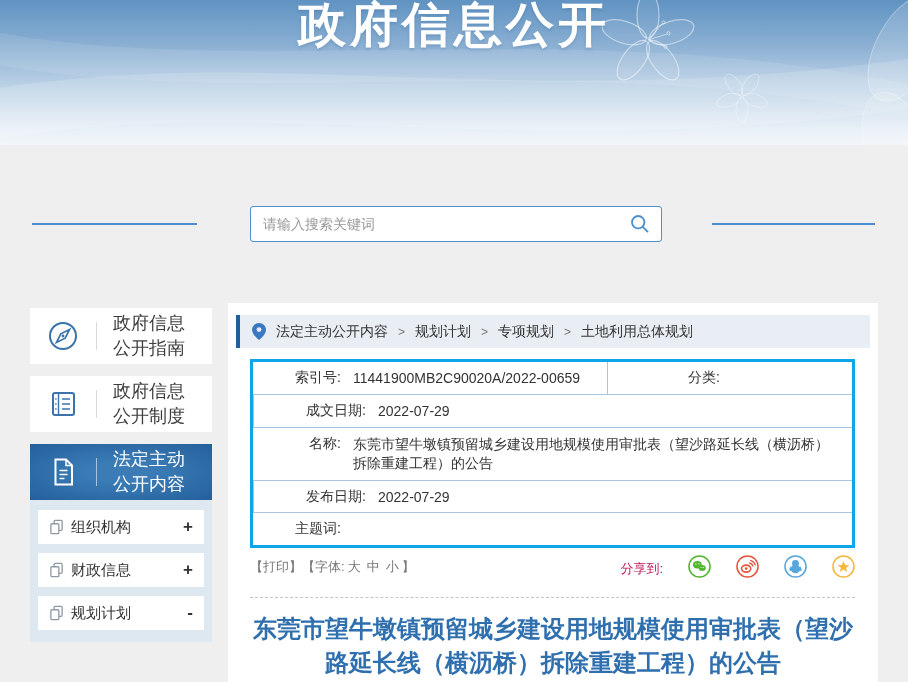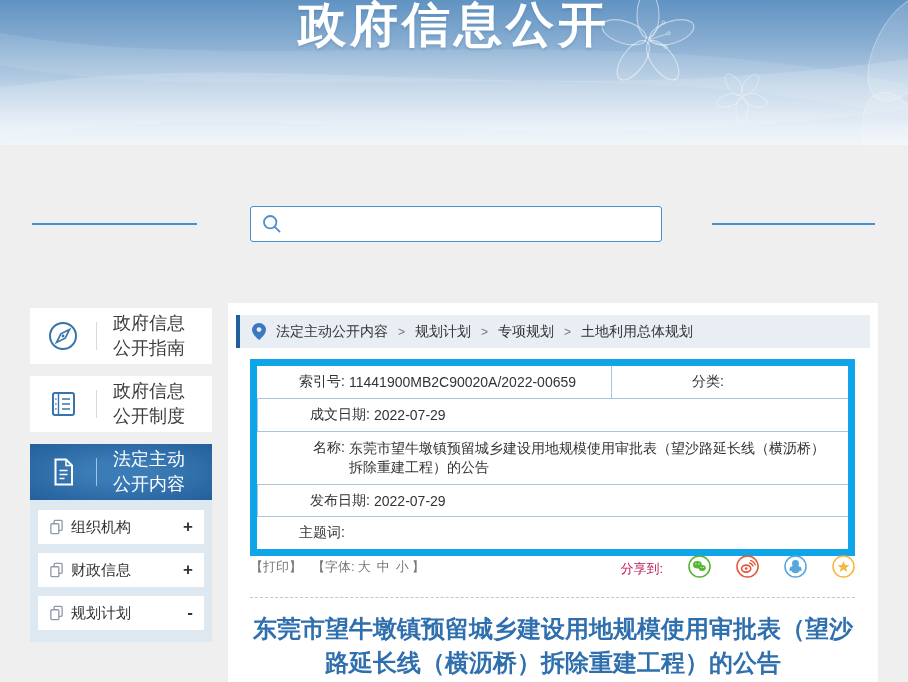--- a/index.html
+++ b/index.html
@@ -49,30 +49,30 @@
   .content { position:absolute; left:228px; top:303px; width:650px; height:379px; background:#fff;padding-left:24px; }
 
   .breadcrumb { position:absolute; left:8px; top:12px; width:634px; height:33px;
     background:#e9eef4; border-left:4px solid #1e5f9c; display:flex; align-items:center;
     padding-left:12px; font-size:14px; color:#333; }
   .breadcrumb svg { margin-right:10px; }
   .crumb { cursor:pointer; }
   .crumb-sep { margin:0 10px; color:#777; font-size:12px; }
 
   .info-table { position:absolute; left:22px; top:56px; width:605px;
-    border:7px solid #0ea5e9; font-size:14px; color:#333; }
+    border:3px solid #0ea5e9; font-size:14px; color:#333; }
   .t-row { display:flex; border-top:1px solid #a9c4de; }
   .t-row:first-child { border-top:none; }
   .cell { display:flex; align-items:center; }
   .cell-l { width:354px; }
   .cell-r { flex:1; border-left:1px solid #a9c4de; }
   .cell-full { width:100%; }
   .lab  { width:88px; text-align:right; flex-shrink:0; }
   .labr { width:112px; text-align:right; flex-shrink:0; }
-  .val  { margin-left:4px; }
+  .val  { margin-left:12px; }
   .r-sm { min-height:32px; }
   .r-md { min-height:33px; }
   .r-name { min-height:52px; align-items:flex-start; padding:7px 0; }
   .r-name .val { line-height:19px; max-width:488px; }
 
   .meta { position:absolute; left:22px; top:252px; width:605px; height:23px;
     display:flex; align-items:center; font-size:13px; color:#777; }
   .meta .sz { margin:0 3px; cursor:pointer; }
   .share { margin-left:auto; display:flex; align-items:flex-end; color:#be185d;gap:18px; }
   .share svg { margin-left:7px; cursor:pointer; display:block; }
@@ -119,20 +119,21 @@
       <g transform="translate(898,152) rotate(-18)" fill="rgba(255,255,255,0.12)" stroke="rgba(255,255,255,0.28)">
         <ellipse rx="32" ry="62"></ellipse>
       </g>
     </svg>
     <div class="banner-title">政府信息公开</div>
   </div>
 
   <div class="hline left"></div>
   <div class="hline right"></div>
   <div class="search-box">
+    <input type="text" placeholder="请输入搜索关键词" style="">
     <button class="search-btn">
       <svg width="20" height="20" viewBox="0 0 20 20">
         <circle cx="8.2" cy="8.2" r="6.2" fill="none" stroke="#4a90d0" stroke-width="1.8"></circle>
         <line x1="12.8" y1="12.8" x2="17.6" y2="17.6" stroke="#4a90d0" stroke-width="1.8" stroke-linecap="round"></line>
       </svg>
     </button>
   </div>
 
   <div class="sidebar">
 
@@ -259,21 +260,21 @@
       <div class="t-row r-md">
         <div class="cell cell-full">
           <span class="lab">主题词:</span>
           <span class="val"></span>
         </div>
       </div>
     </div>
 
     <div class="meta">
       <span style="cursor:pointer;">【打印】</span>
-      <span style="margin-left:10px;">【字体:</span>
+      <span style="margin-left:0;">【字体:</span>
       <span class="sz">大</span>
       <span class="sz">中</span>
       <span class="sz">小</span>
       <span>】</span>
 
       <span class="share">
         <span>分享到:</span>
         <svg width="23" height="23" viewBox="0 0 24 24">
           <circle cx="12" cy="12" r="11" fill="#fff" stroke="#52b62e" stroke-width="1.6"></circle>
           <ellipse cx="9.8" cy="10.2" rx="4.6" ry="3.9" fill="#52b62e"></ellipse>

